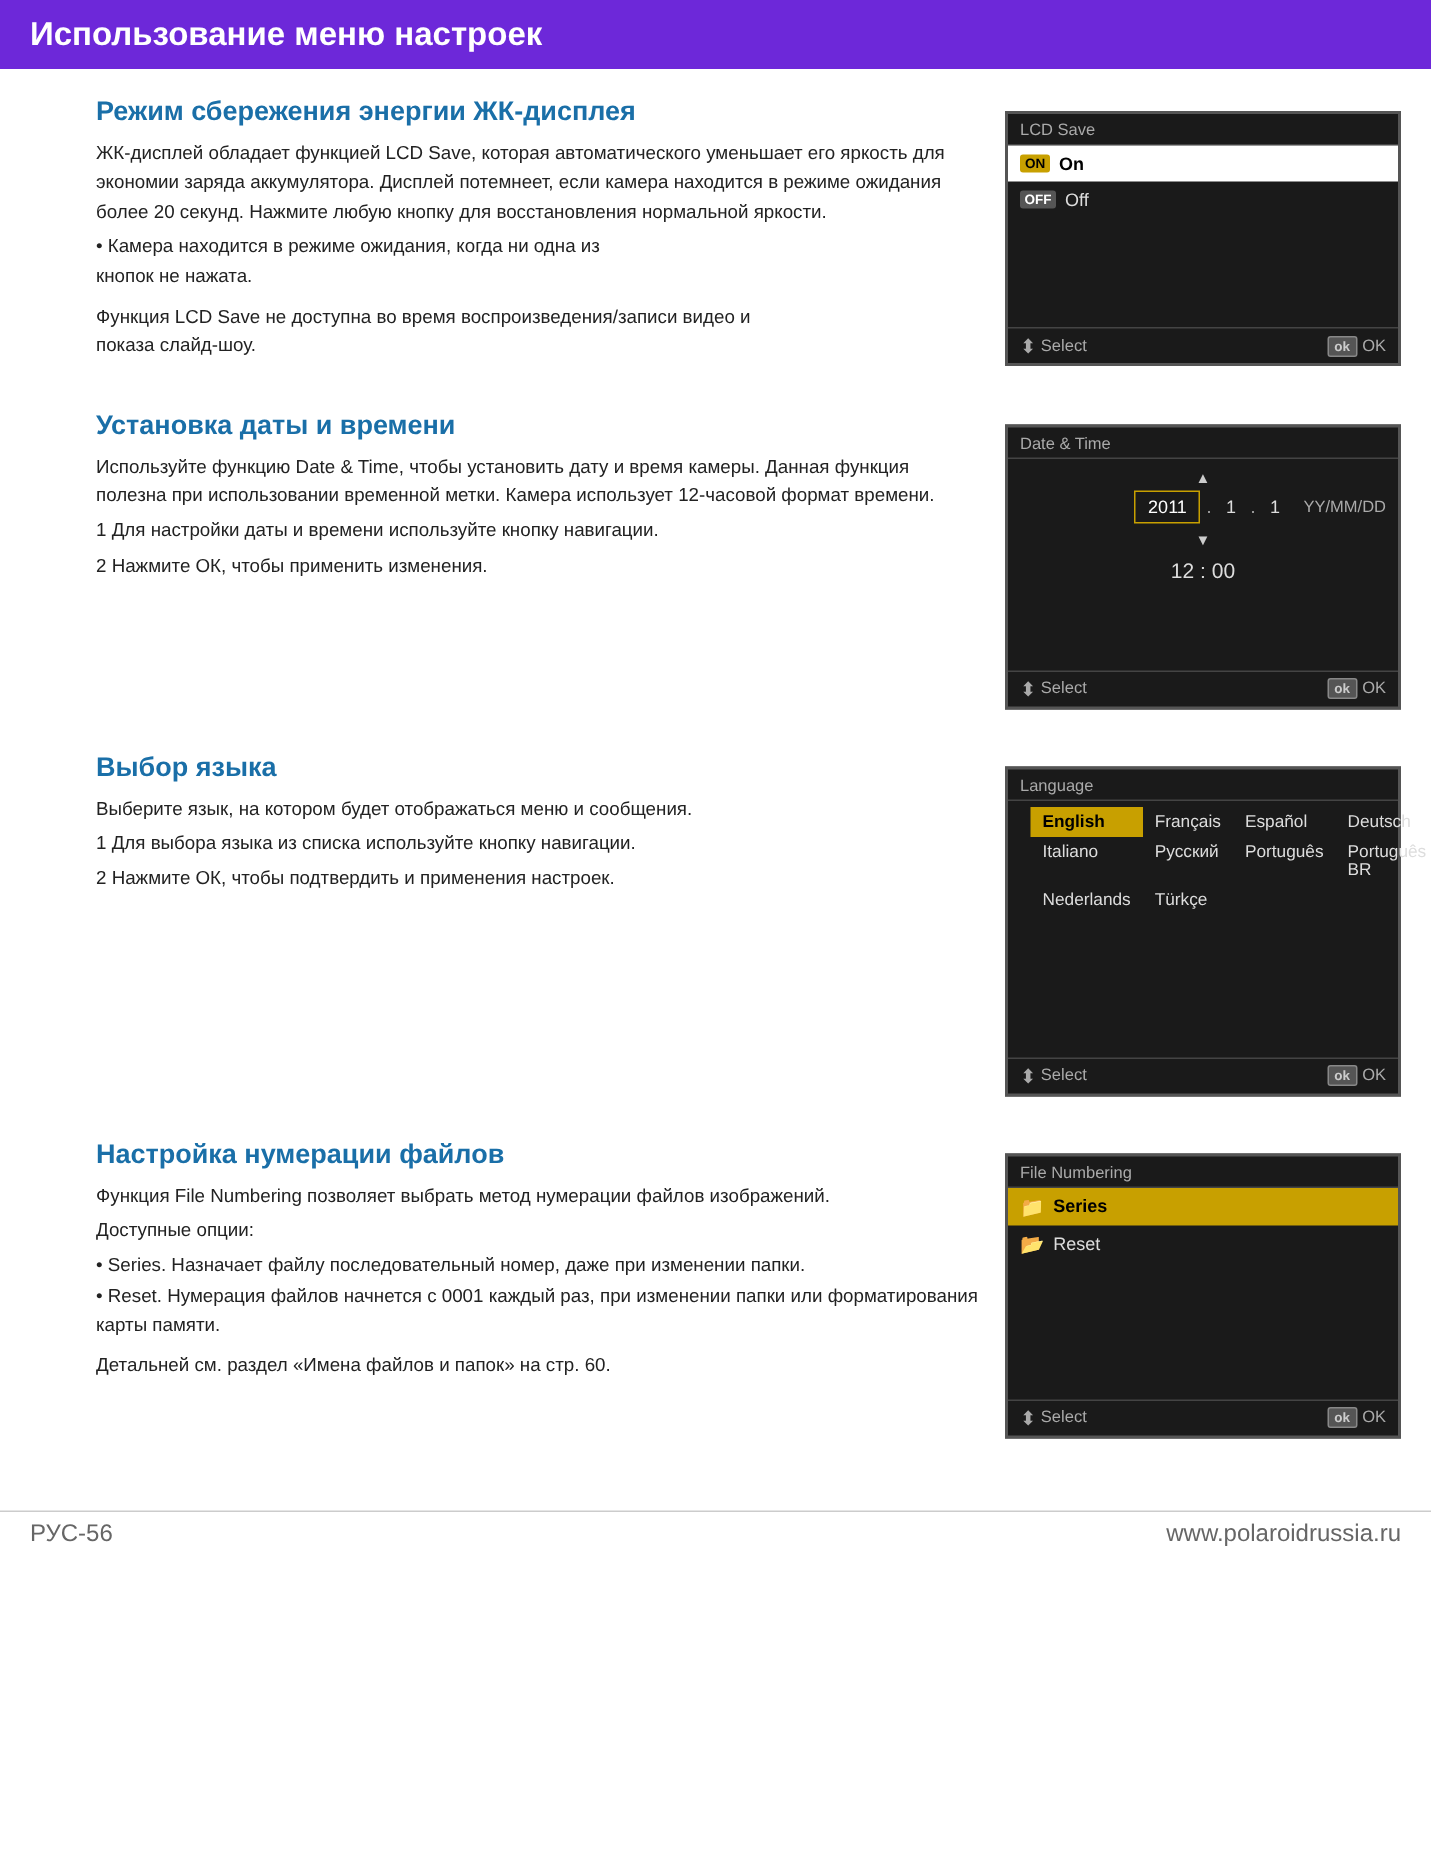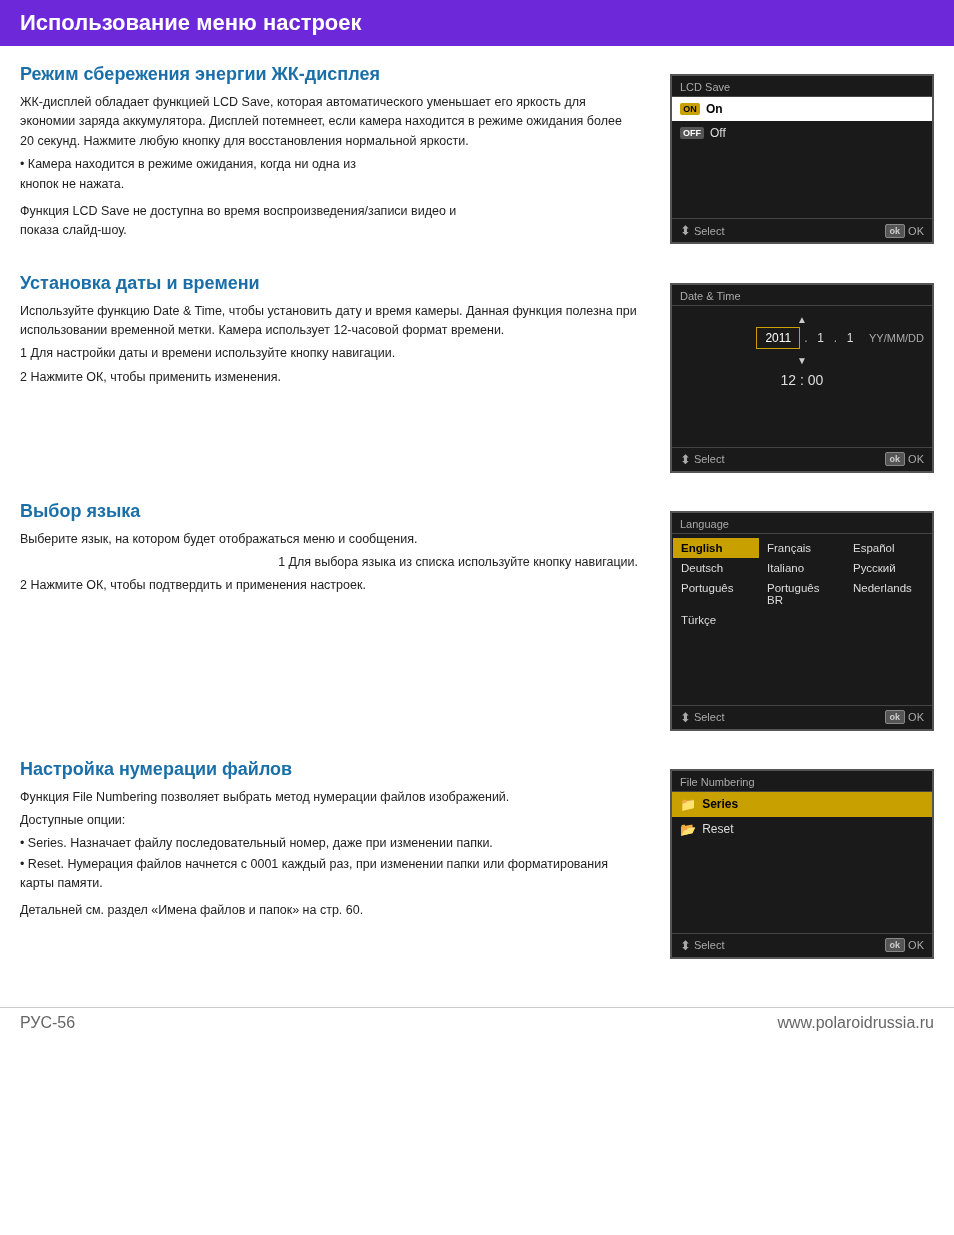--- a/index.html
+++ b/index.html
@@ -22,21 +22,22 @@
     }
 
     .page-content {
       padding: 18px 20px 10px 20px;
     }
 
     
     .section {
       display: flex;
       margin-bottom: 28px;
-      gap: 32px;
+      gap: 16px;
+      margin-left: 44px;
     }
 
     .section-text {
       flex: 1;
     }
 
     .section-title {
       color: #1a6fa8;
       font-size: 18px;
       font-weight: bold;
@@ -198,22 +199,22 @@
       color: #ccc;
       font-size: 10px;
       text-align: center;
       display: block;
       margin-top: 2px;
     }
 
     
     .cam-lang-grid {
       display: grid;
-      grid-template-columns: 1fr 1fr 1fr;
-      padding: 4px 1px;
+      grid-template-columns: 1fr 1fr 1fr 1fr;
+      padding: 4px 15px;
     }
 
     .cam-lang-cell {
       padding: 4px 8px;
       font-size: 11.5px;
       color: #ddd;
     }
 
     .cam-lang-cell.selected {
       background: #c8a000;
@@ -357,21 +358,21 @@
         </div>
       </div>
     </div>
   </div>
 
   <div class="section">
     <div class="section-text">
       <div class="section-title">Выбор языка</div>
       <div class="section-body">
         <p>Выберите язык, на котором будет отображаться меню и сообщения.</p>
-        <p style="margin-top:4px;text-align:right;">1 Для выбора языка из списка используйте кнопку навигации.</p>
+        <p style="margin-top:4px;">1 Для выбора языка из списка используйте кнопку навигации.</p>
         <p>2 Нажмите ОК, чтобы подтвердить и применения настроек.</p>
       </div>
     </div>
     <div class="camera-panel">
       <div class="cam-ui" style="min-height:220px;">
         <div class="cam-ui-title">Language</div>
         <div class="cam-lang-grid">
           <div class="cam-lang-cell selected">English</div>
           <div class="cam-lang-cell">Français</div>
           <div class="cam-lang-cell">Español</div>

